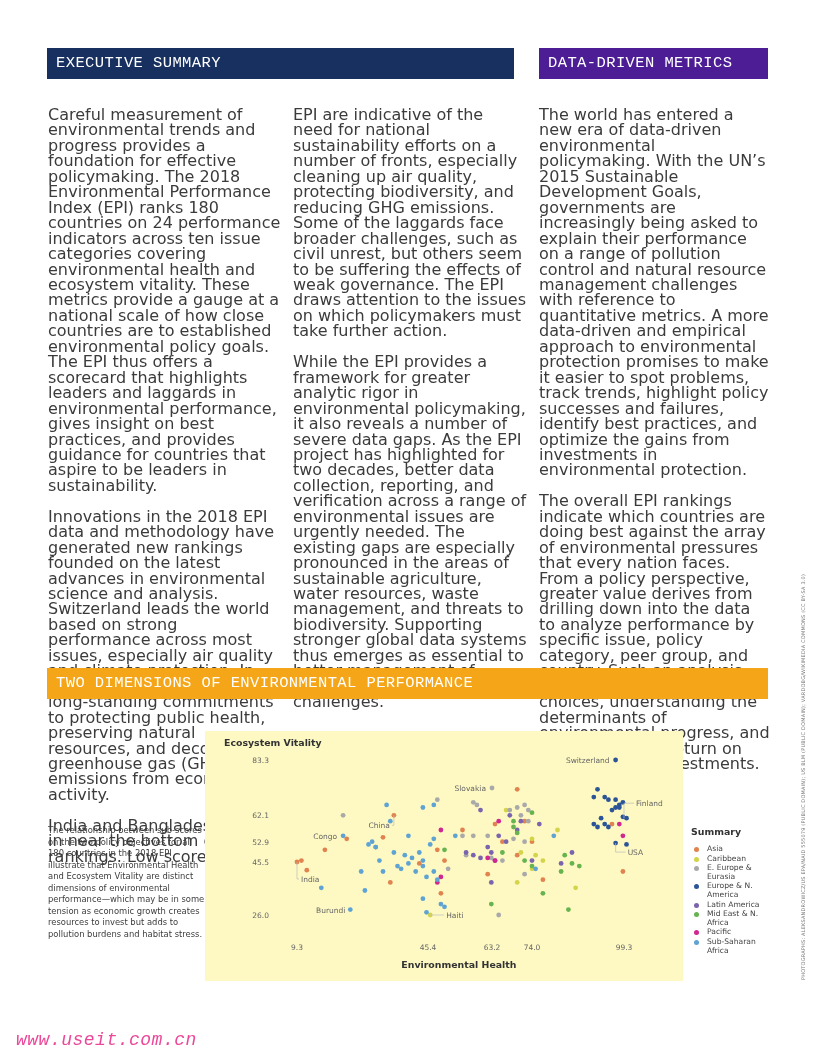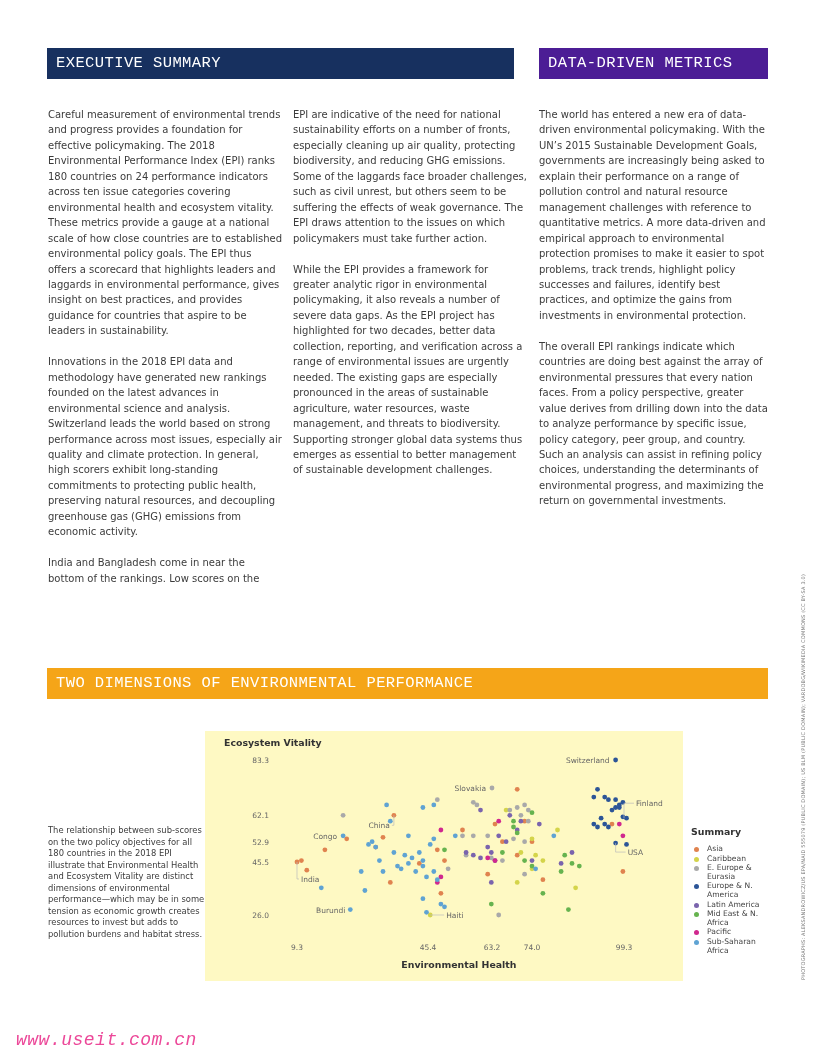--- a/index.html
+++ b/index.html
@@ -3,21 +3,21 @@
 <meta charset="utf-8">
 <style>
   html, body { margin:0; padding:0; }
   body { width:816px; height:1056px; background:#ffffff; position:relative; overflow:hidden;
          font-family:"DejaVu Sans", sans-serif; color:#3a3a3a; }
   .hdr { position:absolute; height:31px; color:#fff; font-family:Liberation Mono, monospace;
          font-size:15.5px; letter-spacing:0.4px; line-height:31px; padding-left:9px; box-sizing:border-box; }
   #hdr-exec { left:47px; top:48px; width:467px; background:#17305f; }
   #hdr-data { left:539px; top:48px; width:229px; background:#4c1d95; color:#ffffff; }
   #hdr-two  { left:47px; top:668px; width:721px; background:#f5a518; }
-  .col { position:absolute; top:107px; width:235px; font-size:10px; line-height:15.45px; color:#3b3b3b; }
+  .col { position:absolute; top:107px; width:235px; font-size:16px; line-height:15.45px; color:#3b3b3b; }
   .col p { margin:0 0 15.45px 0; }
   #col1 { left:48px; }
   #col2 { left:293px; width:235px; }
   #col3 { left:539px; width:232px; }
   #caption { position:absolute; left:48px; top:825px; width:160px; font-size:8.4px; line-height:11.5px; color:#3b3b3b; }
   #chart { position:absolute; left:205px; top:731px; width:478px; height:250px; background:#fef9c3; }
   #chart svg { position:absolute; left:0; top:0; }
   #legend { position:absolute; left:691px; top:826px; width:85px; }
   #legend .ttl { font-size:9.4px; font-weight:bold; color:#333; margin-bottom:8px; }
   #legend .item { position:relative; padding-left:16px; font-size:7.6px; line-height:8.6px; color:#444; margin-bottom:1px; }

